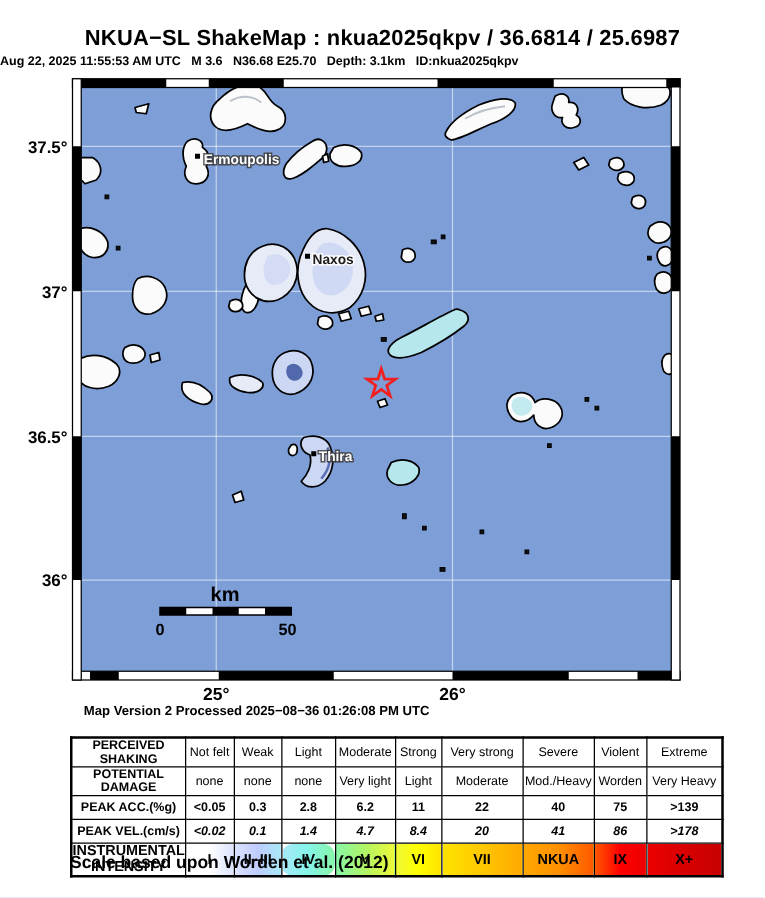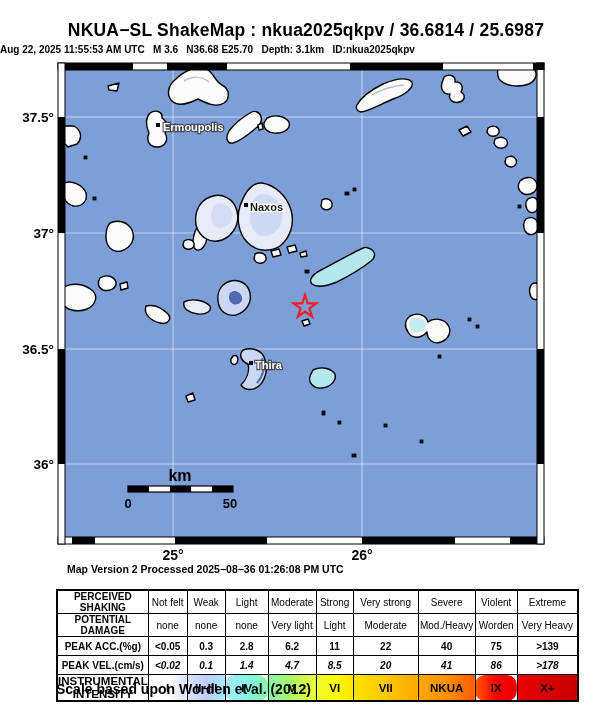--- a/index.html
+++ b/index.html
@@ -260,36 +260,36 @@
       <td>40</td>
       <td>75</td>
       <td>&gt;139</td>
     </tr>
     <tr class="vel">
       <td class="rowhdr" style="font-style:normal">PEAK VEL.(cm/s)</td>
       <td>&lt;0.02</td>
       <td>0.1</td>
       <td>1.4</td>
       <td>4.7</td>
-      <td>8.5</td>
+      <td>8.4</td>
       <td>20</td>
       <td>41</td>
       <td>86</td>
       <td>&gt;178</td>
     </tr>
     <tr class="intensity">
       <td class="rowhdr">INSTRUMENTAL INTENSITY</td>
       <td style="background: linear-gradient(to right, rgb(255, 255, 255), rgb(255, 255, 255) 50%, rgb(220, 228, 255));">I</td>
       <td style="background: linear-gradient(to right, rgb(220, 228, 255), rgb(191, 204, 255) 50%, rgb(168, 232, 248));">II–III</td>
       <td style="background: linear-gradient(to right, rgb(168, 232, 248), rgb(132, 245, 233) 50%, rgb(135, 246, 168)); border-radius: 10px;">IV</td>
       <td style="background: linear-gradient(to right, rgb(135, 246, 168), rgb(176, 245, 101) 50%, rgb(238, 248, 56));">V</td>
       <td style="background: linear-gradient(to right, rgb(238, 248, 56), rgb(255, 255, 0) 50%, rgb(255, 228, 0));">VI</td>
       <td style="background: linear-gradient(to right, rgb(255, 228, 0), rgb(255, 200, 0) 50%, rgb(255, 168, 0));">VII</td>
       <td style="background: linear-gradient(to right, rgb(255, 168, 0), rgb(255, 145, 0) 50%, rgb(255, 89, 0));">NKUA</td>
-      <td style="background: linear-gradient(to right, rgb(255, 89, 0), rgb(255, 0, 0) 50%, rgb(236, 0, 0)); border-radius: 10px;">IX</td>
+      <td style="background: linear-gradient(to right, rgb(255, 89, 0), rgb(255, 0, 0) 50%, rgb(236, 0, 0));">IX</td>
       <td style="background: linear-gradient(to right, rgb(236, 0, 0), rgb(216, 0, 0) 50%, rgb(200, 0, 0));">X+</td>
     </tr>
   </tbody>
     </table>
 
   <div class="scalenote">Scale based upon Worden et al. (2012)</div>
 
 </div>
 
 </body></html>

